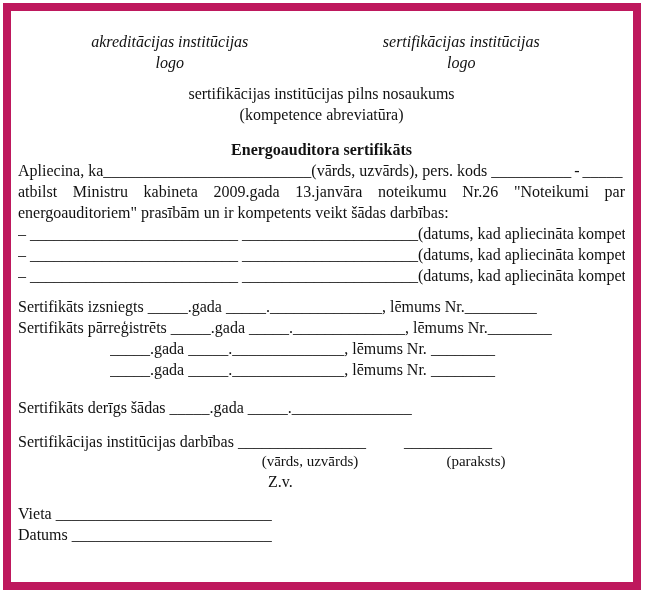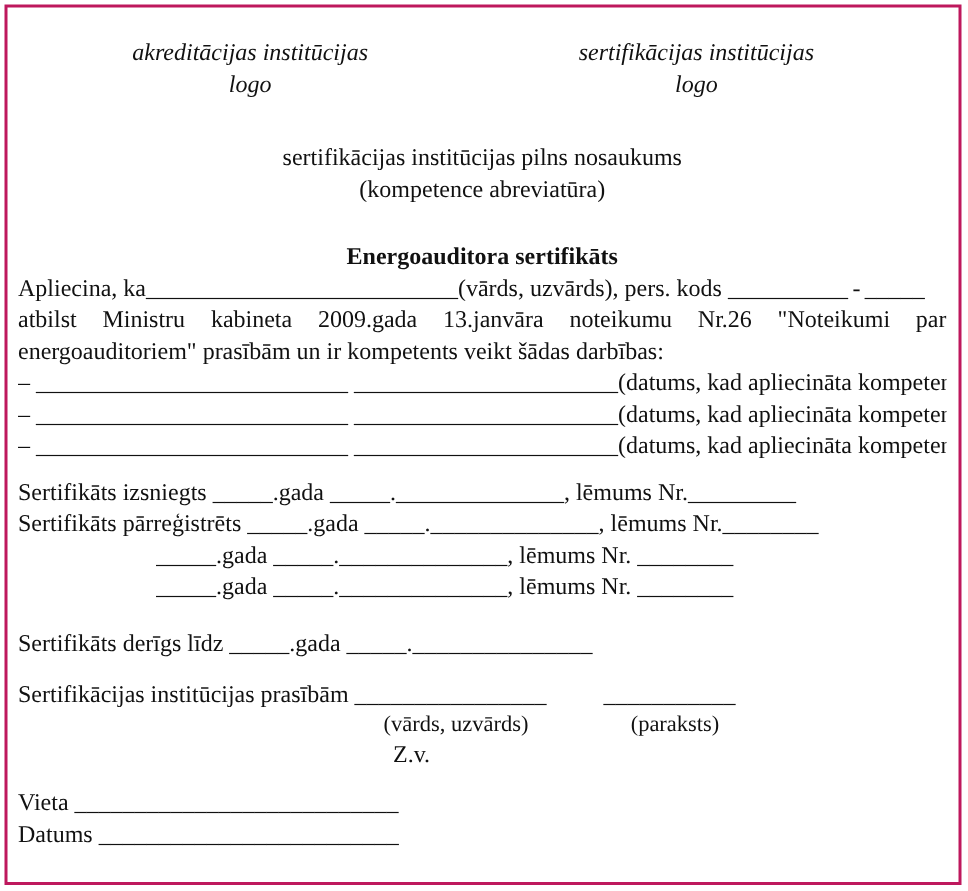--- a/index.html
+++ b/index.html
@@ -13,41 +13,41 @@
     font-family: "Liberation Serif", serif;
     font-size: 16px;
     line-height: 21px;
     color: #111111;
     position: relative;
     overflow: hidden;
   }
   .page-border {
     position: absolute;
     left: 3px; top: 3px; right: 4px; bottom: 4px;
-    border: 2px solid #be185d;
+    border: 8px solid #be185d;
     background: #ffffff;
     box-sizing: border-box;
     padding: 20px 8px 0 7px;
     overflow: hidden;
   }
   .header-row {
     display: flex;
   }
   .logo-block {
     width: 50%;
     text-align: center;
     font-style: italic;
   }
   .logo-block.right {
     padding-right: 24px;
     box-sizing: border-box;
   }
   .center { text-align: center; }
-  .inst-block { margin-top: 28px; }
-  .title-block { margin-top: 24px; }
+  .inst-block { margin-top: 10px; }
+  .title-block { margin-top: 14px; }
   .cert-title { font-weight: bold; }
   .statement-block { }
   .line {
     white-space: nowrap;
     overflow: hidden;
   }
   .line.justified {
     white-space: normal;
     text-align: justify;
     text-align-last: justify;
@@ -57,20 +57,21 @@
   .issued-block { margin-top: 10px; }
   .rereg-indent { margin-left: 92px; }
   .valid-block { margin-top: 17px; }
   .sign-block { margin-top: 13px; }
   .sign-gap { margin-left: 38px; margin-top: 48px; }
   .caption-row {
     display: flex;
     font-size: 15px;
     line-height: 19px;
     padding-left: 228px;
+    gap: 20px;
   }
   .caption-name {
     width: 128px;
     text-align: center;
   }
   .caption-signature {
     width: 88px;
     text-align: center;
     margin-left: 38px;
   }
@@ -132,27 +133,27 @@
     <div class="line rereg-indent">
       <span class="blank">_____</span><span>.gada </span><span class="blank">_____</span><span>.</span><span class="blank">______________</span><span>, lēmums Nr. </span><span class="blank">________</span>
     </div>
     <div class="line rereg-indent">
       <span class="blank">_____</span><span>.gada </span><span class="blank">_____</span><span>.</span><span class="blank">______________</span><span>, lēmums Nr. </span><span class="blank">________</span>
     </div>
   </div>
 
   <div class="valid-block">
     <div class="line">
-      <span>Sertifikāts derīgs līdz </span><span class="blank">_____</span><span>.gada </span><span class="blank">_____</span><span>.</span><span class="blank">_______________</span>
+      <span>Sertifikāts derīgs šādas </span><span class="blank">_____</span><span>.gada </span><span class="blank">_____</span><span>.</span><span class="blank">_______________</span>
     </div>
   </div>
 
   <div class="sign-block">
     <div class="line">
-      <span>Sertifikācijas institūcijas prasībām </span><span class="blank">________________</span><span class="blank sign-gap">___________</span>
+      <span>Sertifikācijas institūcijas darbības </span><span class="blank">________________</span><span class="blank sign-gap">___________</span>
     </div>
     <div class="caption-row">
       <span class="caption-name">(vārds, uzvārds)</span>
       <span class="caption-signature">(paraksts)</span>
     </div>
     <div class="seal-line">Z.v.</div>
   </div>
 
   <div class="footer-block">
     <div class="line">

